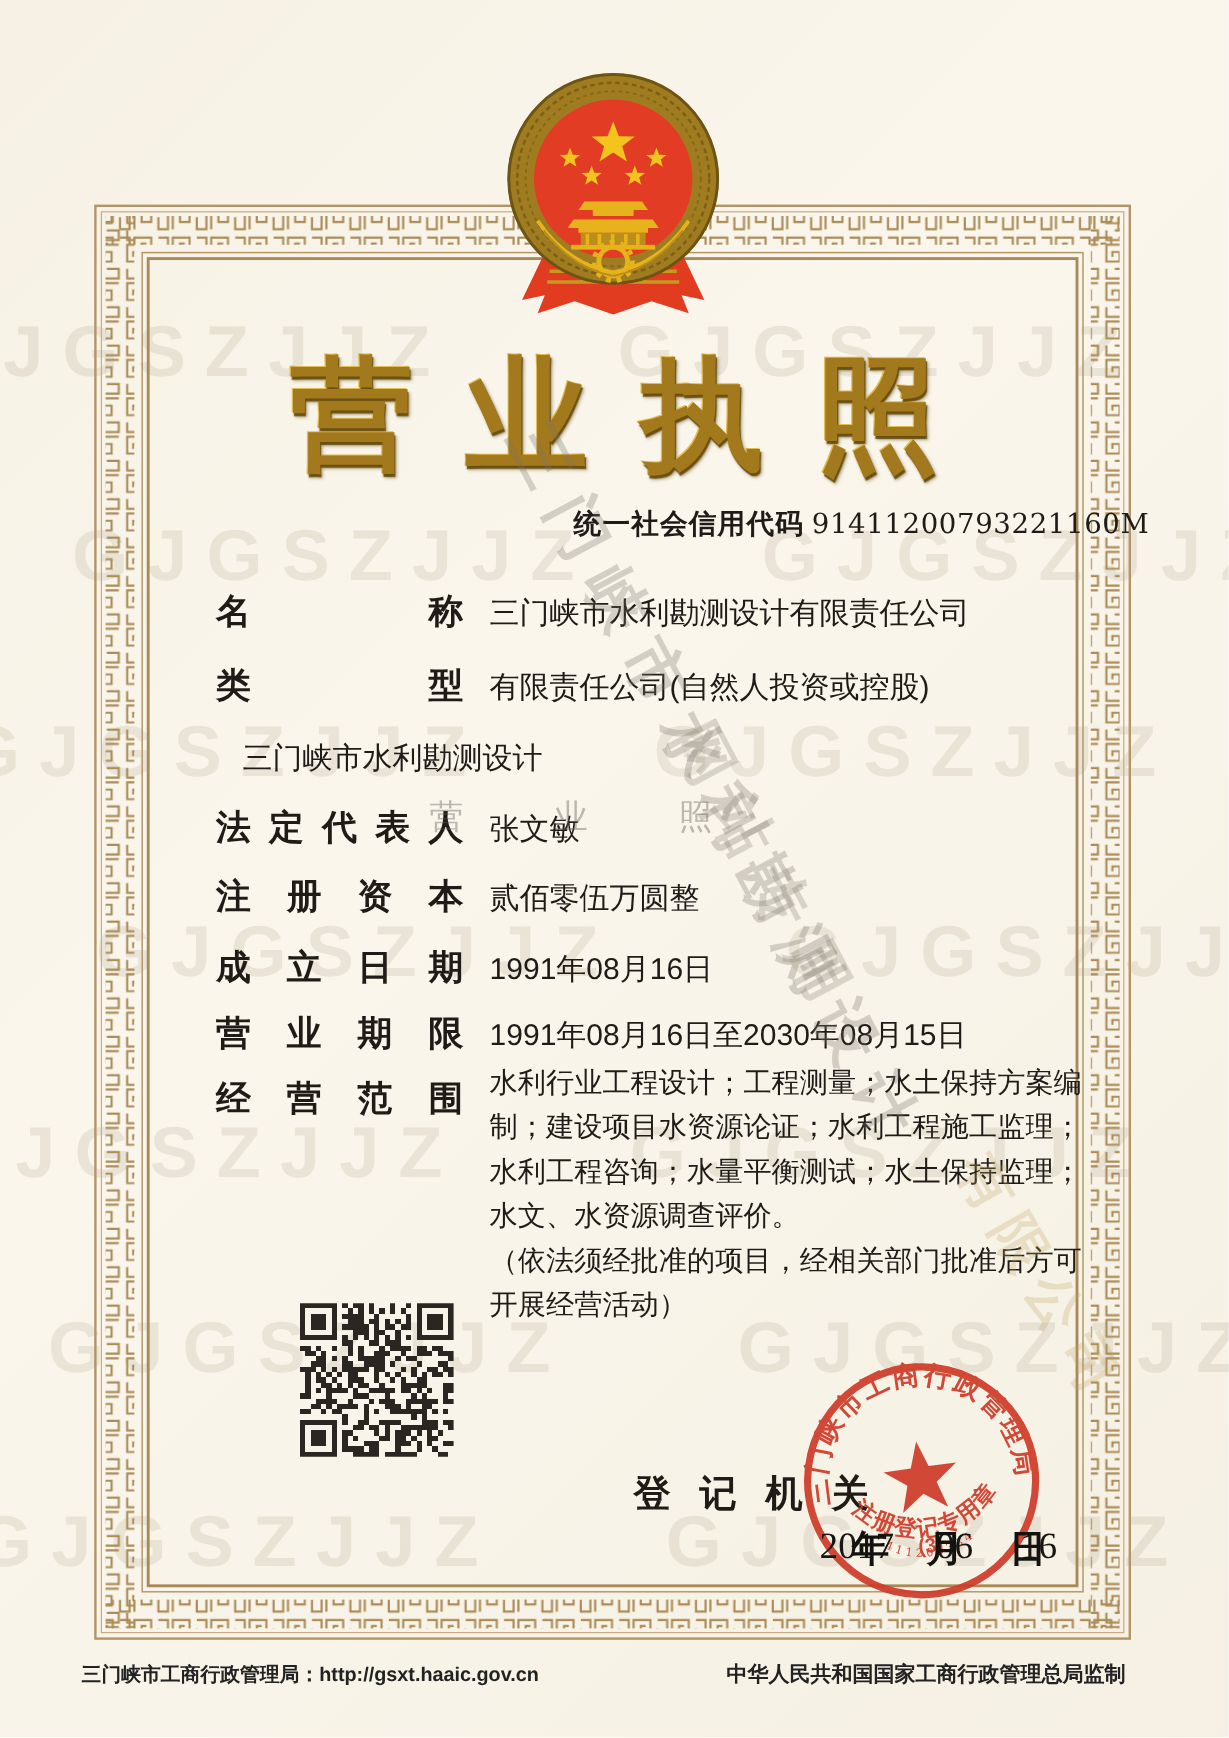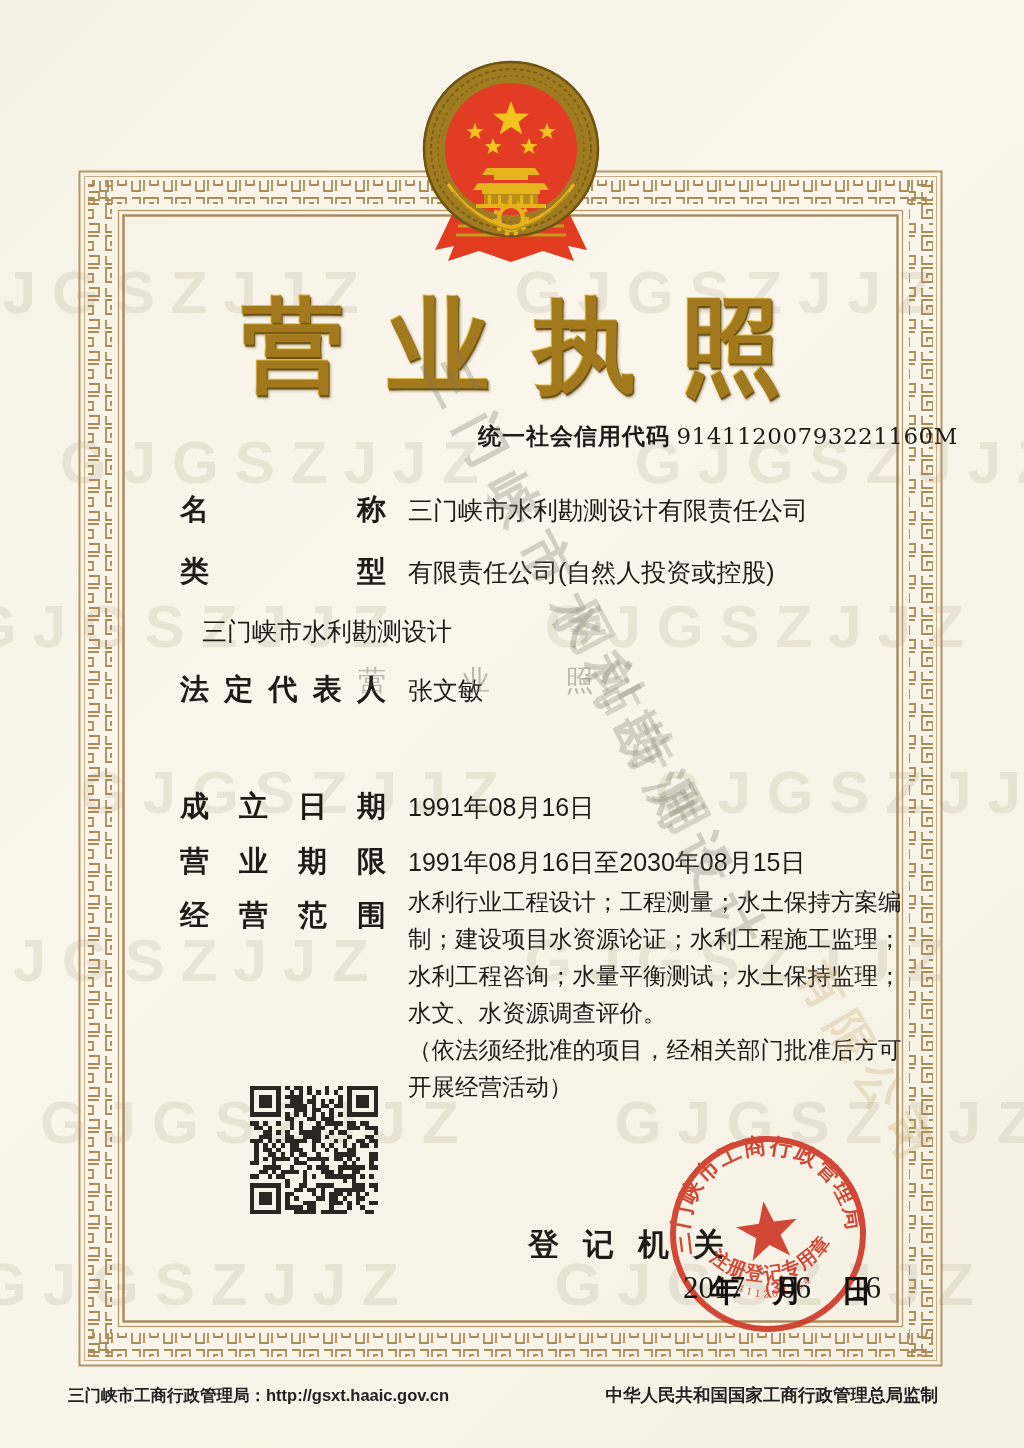--- a/index.html
+++ b/index.html
@@ -151,20 +151,24 @@
   <div class="frow" style="top:552px">
     <div class="flabel">类型</div>
     <div class="fvalue">有限责任公司(自然人投资或控股)</div>
   </div>
   <div class="frow" style="top:611px">
     <div class="fvalue">三门峡市水利勘测设计</div>
   </div>
   <div class="frow" style="top:670px">
     <div class="flabel">法定代表人</div>
     <div class="fvalue">张文敏</div>
+  </div>
+  <div class="frow" style="top:728px">
+    <div class="flabel">注册资本</div>
+    <div class="fvalue">贰佰零伍万圆整</div>
   </div>
   <div class="frow" style="top:787px">
     <div class="flabel">成立日期</div>
     <div class="fvalue">1991年08月16日</div>
   </div>
   <div class="frow" style="top:842px">
     <div class="flabel">营业期限</div>
     <div class="fvalue">1991年08月16日至2030年08月15日</div>
   </div>
   <div class="frow" style="top:896px">

